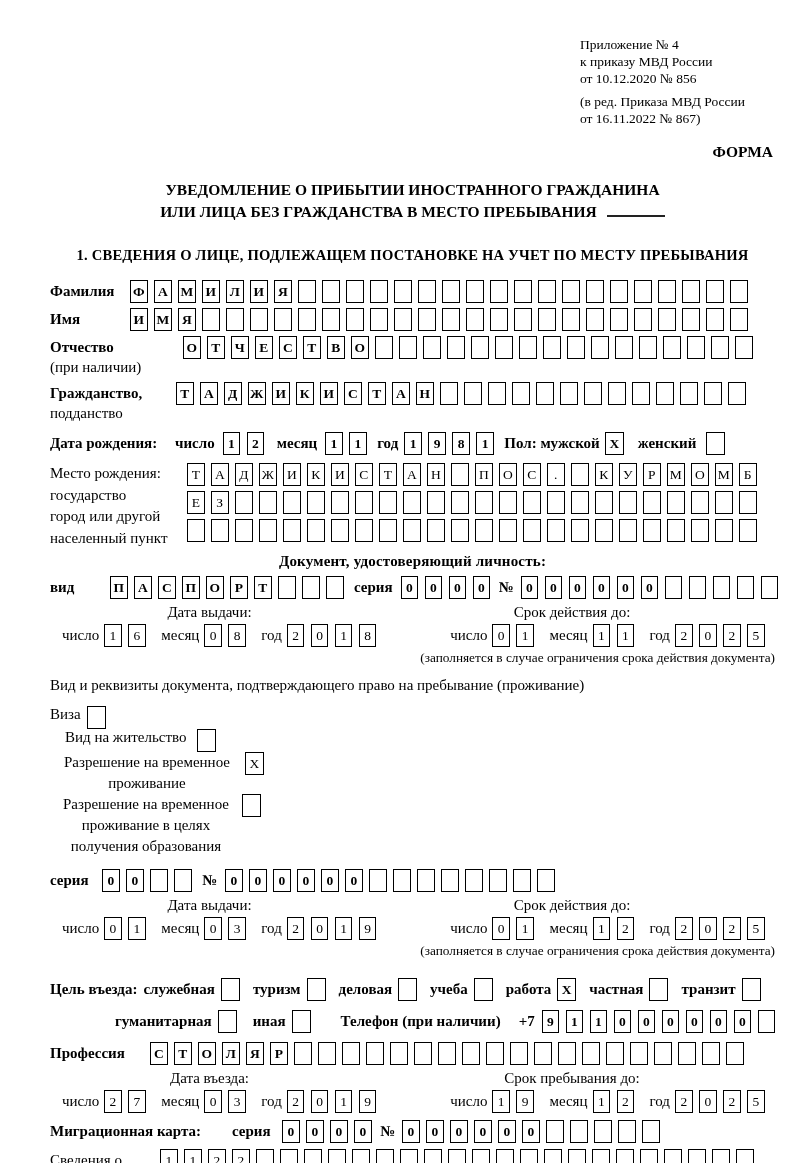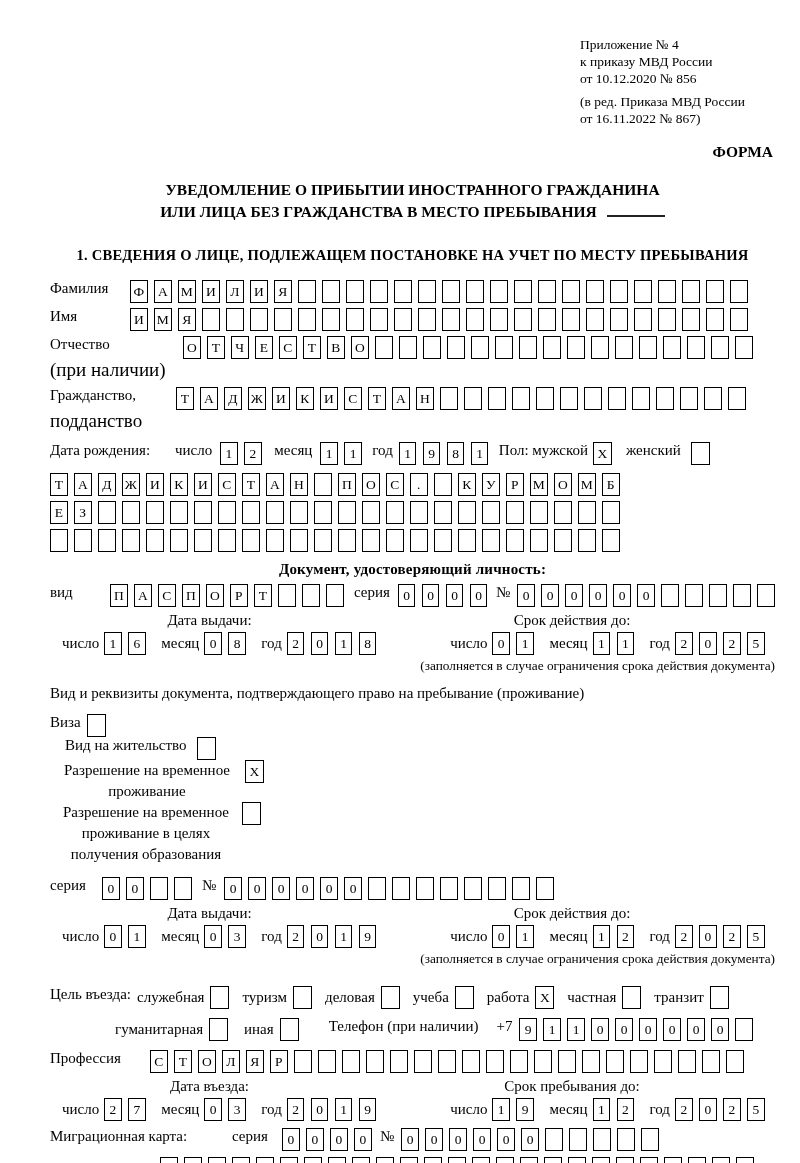--- a/index.html
+++ b/index.html
@@ -14,31 +14,31 @@
   
   .hdr { margin-left:auto; width:195px; font-size:13.5px; line-height:17px; }
   .hdr .grp2 { margin-top:6px; }
   .forma { text-align:right; font-weight:bold; font-size:15.5px; margin-top:16px; padding-right:2px; }
 
   .title { text-align:center; font-weight:bold; font-size:15.5px; line-height:22px; margin-top:18px; }
   .title .u { display:inline-block; width:58px; border-bottom:2px solid #222; height:13px; margin-left:10px; }
 
   .sec { text-align:center; font-weight:bold; font-size:14.6px; margin-top:24px; margin-bottom:16px; letter-spacing:0.2px; }
 
-  .row { display:flex; align-items:flex-start; margin-bottom:5px; }
+  .row { display:flex; align-items:center; margin-bottom:5px;font-weight:bold; }
   .lbl { font-size:15px; flex:none; white-space:nowrap; }
   .cells { display:flex; flex:none; }
   .cell, .cb {
     box-sizing:border-box; width:17.5px; height:23px; flex:none;
     border:1.9px solid #000; background:#fff;
     display:flex; align-items:center; justify-content:center;
     font-size:13.5px; margin-right:6.5px;
   }
   .cb { width:19px; margin-right:0; }
-  .subnote { font-size:19px; margin:-2px 0 6px 0; }
+  .subnote { font-size:15px; margin:-2px 0 6px 0; }
 
   
   .ml-row { display:flex; align-items:flex-start; margin-bottom:4px; }
   .ml-lbl { font-size:15px; line-height:21.5px; flex:none; }
   .stack .cells { margin-bottom:5px; }
 
   
   .dheads { display:flex; font-size:15px; margin-top:4px; }
   .dheads .a { width:44%; text-align:center; }
   .dheads .b { width:56%; text-align:center; }
@@ -229,20 +229,26 @@
         <span class="cell">8</span>
         <span class="cell">1</span>
       </span>
     <span class="lbl" style="margin-right:5px">Пол: мужской</span>
     <span class="cb">X</span>
     <span class="lbl" style="margin:0 10px 0 14px">женский</span>
     <span class="cb"></span>
   </div>
 
   <div class="ml-row">
+    <div class="ml-lbl" style="width:137px">
+      <div>Место рождения:</div>
+      <div>государство</div>
+      <div>город или другой</div>
+      <div>населенный пункт</div>
+    </div>
     <div class="stack">
       <div class="cells">
           <span class="cell">Т</span>
           <span class="cell">А</span>
           <span class="cell">Д</span>
           <span class="cell">Ж</span>
           <span class="cell">И</span>
           <span class="cell">К</span>
           <span class="cell">И</span>
           <span class="cell">С</span>

